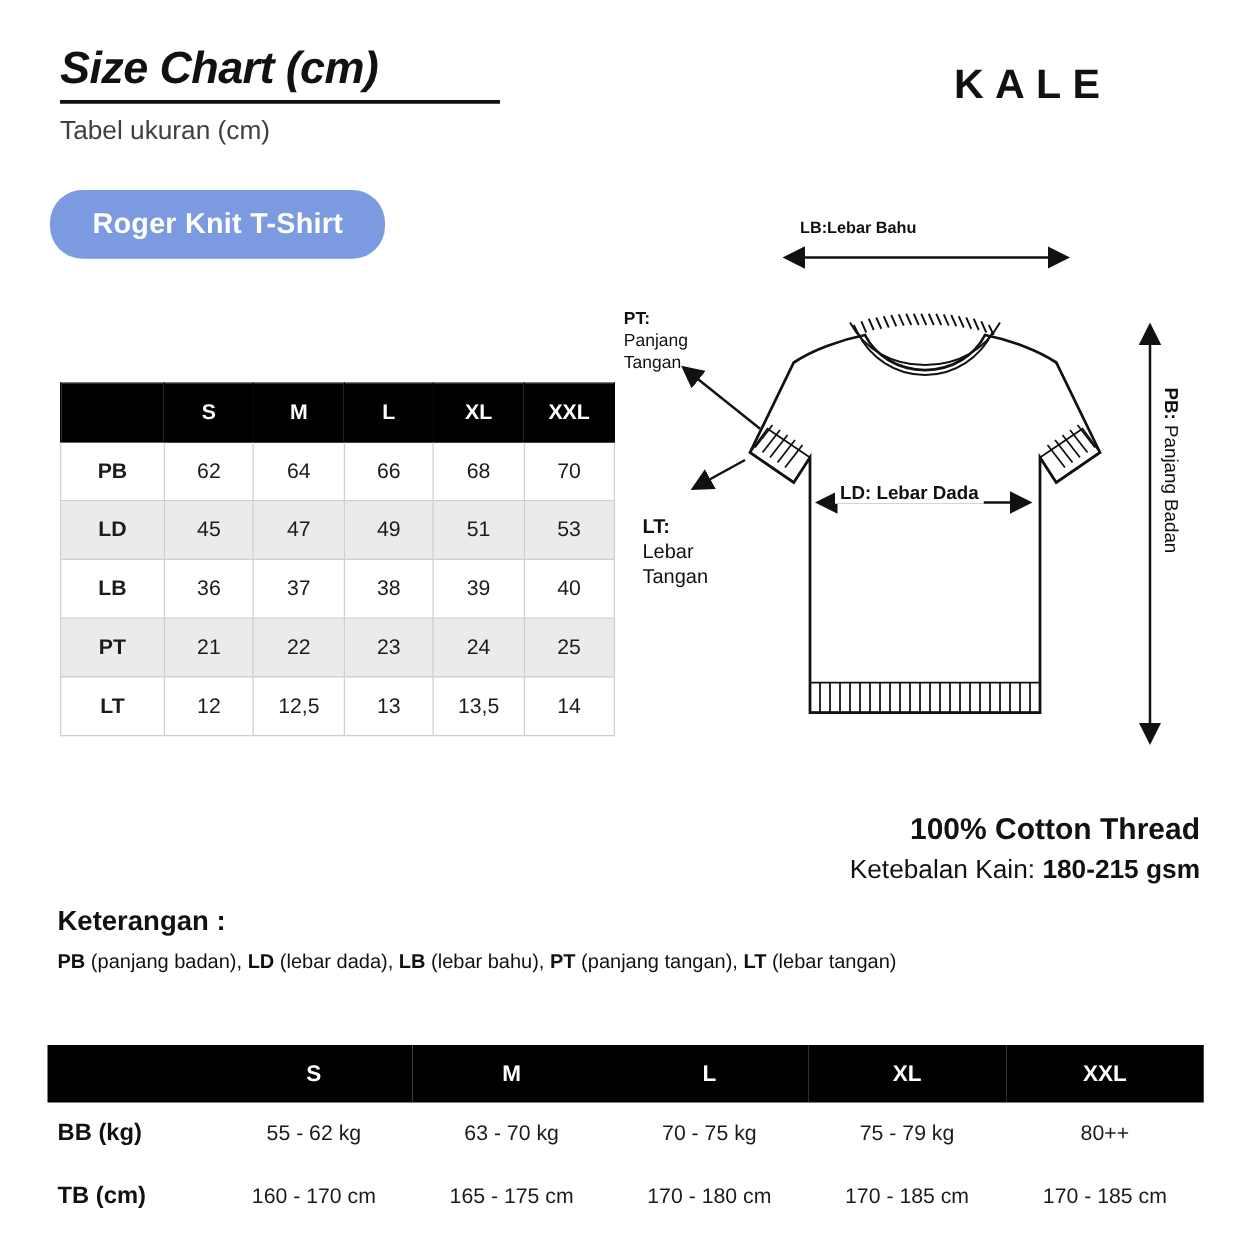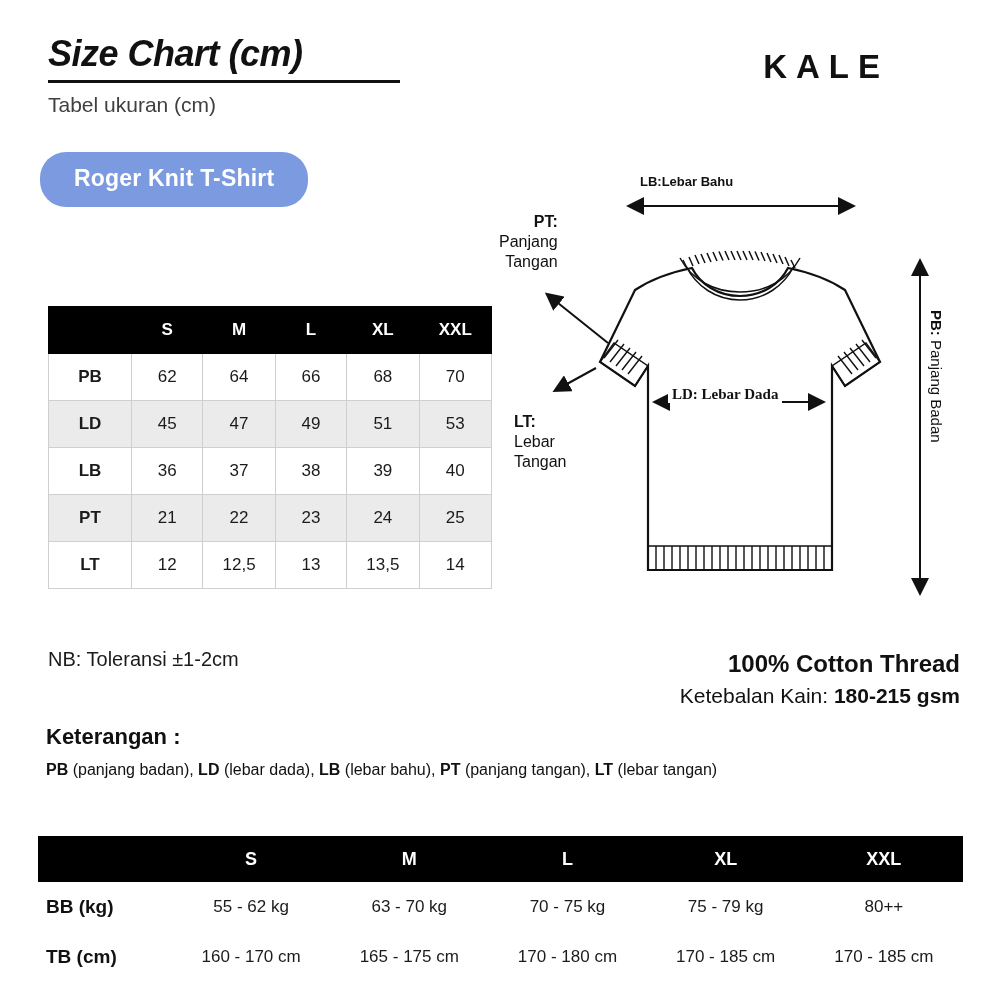--- a/index.html
+++ b/index.html
@@ -262,21 +262,20 @@
         <th>LT</th>
         <td>12</td>
         <td>12,5</td>
         <td>13</td>
         <td>13,5</td>
         <td>14</td>
       </tr>
     </tbody>
   </table>
 
-  <div class="nb">NB: Toleransi ±1-2cm</div>
 
   <div class="cotton-block">
     <div class="cotton-line1">100% Cotton Thread</div>
     <div class="cotton-line2">
       <span>Ketebalan Kain: </span><b>180-215 gsm</b>
     </div>
   </div>
 
   <div class="keterangan-title">Keterangan :</div>
   <div class="keterangan-body"><b>PB</b> (panjang badan), <b>LD</b> (lebar dada), <b>LB</b> (lebar bahu), <b>PT</b> (panjang tangan), <b>LT</b> (lebar tangan)</div>
@@ -383,33 +382,33 @@
 
       <line x1="156" y1="222" x2="322" y2="222" stroke="#111111" stroke-width="2" marker-start="url(#ah2)" marker-end="url(#ah)"></line>
 
       <line x1="420" y1="82" x2="420" y2="412" stroke="#111111" stroke-width="2" marker-start="url(#ah2)" marker-end="url(#ah)"></line>
     </svg>
 
     <div style="position:absolute; left:140px; top:-6px; font-size:13px; font-weight:bold;">
       <span>LB:Lebar Bahu</span>
     </div>
 
-    <div style="position:absolute; left:-1px; top:32px; font-size:16px; line-height:1.25;text-align:right;">
+    <div style="position:absolute; left:-1px; top:66px; font-size:14px; line-height:1.25;">
       <div style="font-weight:bold;">PT:</div>
       <div>Panjang</div>
       <div>Tangan</div>
     </div>
 
     <div style="position:absolute; left:14px; top:232px; font-size:16px; line-height:1.25;">
       <div style="font-weight:bold;">LT:</div>
       <div>Lebar</div>
       <div>Tangan</div>
     </div>
 
-    <div style="position:absolute; left:168px; top:206px; font-size:15px; font-weight:bold; background:#fff; padding:0 4px;font-family:Liberation Serif, serif;">
+    <div style="position:absolute; left:168px; top:206px; font-size:15px; font-weight:bold; background:#fff; padding:0 4px;">
       <span>LD: Lebar Dada</span>
     </div>
 
     <div style="position:absolute; left:428px; top:130px; font-size:15px; writing-mode:vertical-rl; text-orientation:mixed;">
       <b>PB:</b><span> Panjang Badan</span>
     </div>
   </div>
 
 </div>
 

